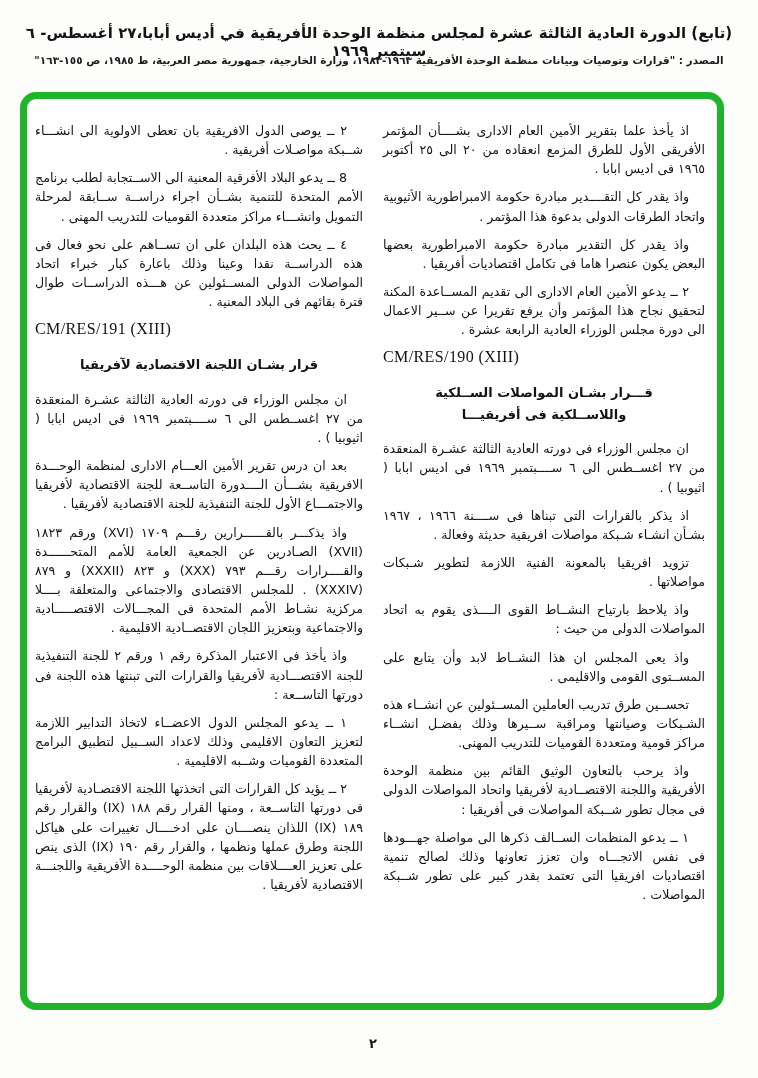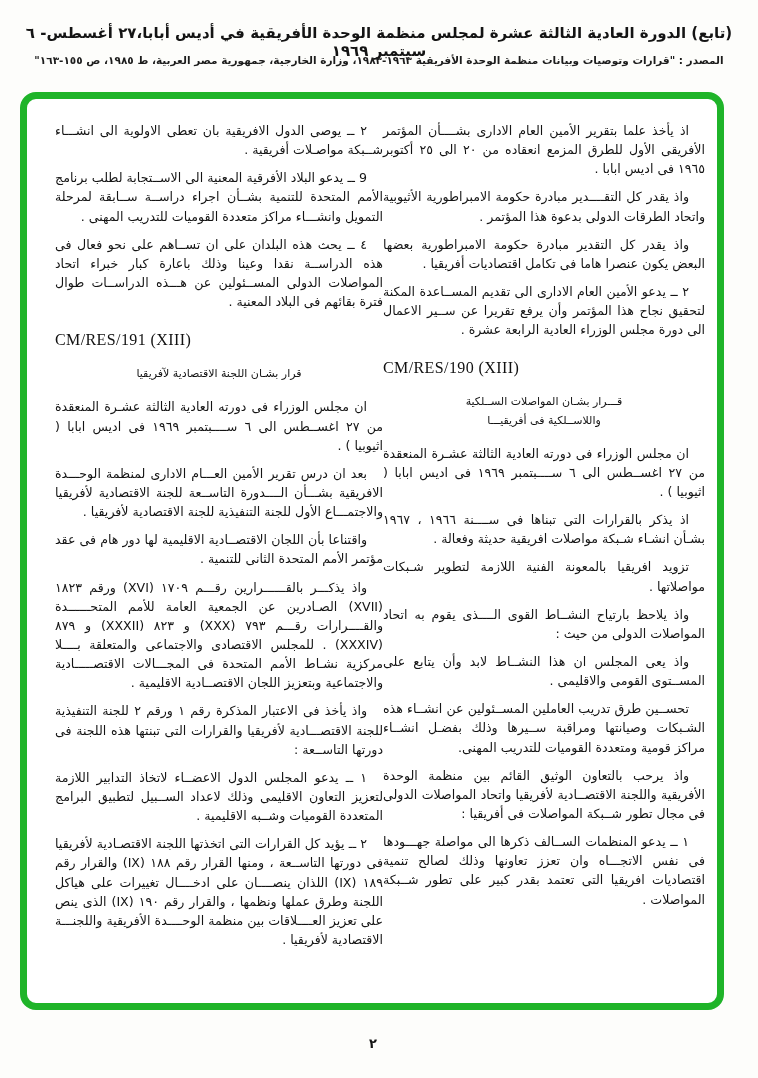--- a/index.html
+++ b/index.html
@@ -30,40 +30,40 @@
     border: 7px solid #1fb429;
     border-radius: 16px;
     background: #ffffff;
     overflow: hidden;
   }
   .col {
     position: absolute; top: 22px;
     direction: rtl;
   }
   .col-right { right: 12px; width: 322px; }
-  .col-left  { left: 28px;  width: 328px; }
+  .col-left  { left: 8px;  width: 328px; }
   .col p {
     margin: 0 0 9px 0;
     font-size: 12.6px;
     line-height: 1.52;
     text-align: justify;
     text-indent: 16px;
   }
   .res-code {
     direction: ltr;
     text-align: left;
     font-family: "Liberation Serif", serif;
     font-size: 16px;
     letter-spacing: 0.4px;
-    margin: 20px 0 16px 0;
+    margin: 9px 0 16px 0;
     color: #111;
   }
   .res-title {
-    font-size: 11px;
-    font-weight: normal;
+    font-size: 13px;
+    font-weight: bold;
     text-align: center;
     margin: 0 0 14px 0;
     line-height: 1.65;
     white-space: pre-line;
   }
   .page-number {
     position: absolute; top: 1036px; left: 0; right: 12px;
     text-align: center;
     font-size: 13px; font-weight: bold;
     direction: rtl;
@@ -90,27 +90,26 @@
     <p>تزويد افريقيا بالمعونة الفنية اللازمة لتطوير شـبكات مواصلاتها .</p>
     <p>واذ يلاحظ بارتياح النشــاط القوى الــــذى يقوم به اتحاد المواصلات الدولى من حيث :</p>
     <p>واذ يعى المجلس ان هذا النشــاط لابد وأن يتابع على المســتوى القومى والاقليمى .</p>
     <p>تحســين طرق تدريب العاملين المســئولين عن انشــاء هذه الشـبكات وصيانتها ومراقبة ســيرها وذلك بفضـل انشــاء مراكز قومية ومتعددة القوميات للتدريب المهنى.</p>
     <p>واذ يرحب بالتعاون الوثيق القائم بين منظمة الوحدة الأفريقية واللجنة الاقتصــادية لأفريقيا واتحاد المواصلات الدولى فى مجال تطور شــبكة المواصلات فى أفريقيا :</p>
     <p>١ ــ يدعو المنظمات الســالف ذكرها الى مواصلة جهـــودها فى نفس الاتجـــاه وان تعزز تعاونها وذلك لصالح تنمية اقتصاديات افريقيا التى تعتمد بقدر كبير على تطور شــبكة المواصلات .</p>
   </div>
 
   <div class="col col-left">
     <p>٢ ــ يوصى الدول الافريقية بان تعطى الاولوية الى انشـــاء شــبكة مواصـلات أفريقية .</p>
-    <p>9 ــ يدعو البلاد الأفرقية المعنية الى الاســتجابة لطلب برنامج الأمم المتحدة للتنمية بشــأن اجراء دراســة ســابقة لمرحلة التمويل وانشـــاء مراكز متعددة القوميات للتدريب المهنى .</p>
+    <p>8 ــ يدعو البلاد الأفرقية المعنية الى الاســتجابة لطلب برنامج الأمم المتحدة للتنمية بشــأن اجراء دراســة ســابقة لمرحلة التمويل وانشـــاء مراكز متعددة القوميات للتدريب المهنى .</p>
     <p>٤ ــ يحث هذه البلدان على ان تســاهم على نحو فعال فى هذه الدراســة نقدا وعينا وذلك باعارة كبار خبراء اتحاد المواصلات الدولى المســئولين عن هـــذه الدراســات طوال فترة بقائهم فى البلاد المعنية .</p>
     <div class="res-code">CM/RES/191 (XIII)</div>
     <h2 class="res-title">قرار بشـان اللجنة الاقتصادية لآفريقيا</h2>
     <p>ان مجلس الوزراء فى دورته العادية الثالثة عشـرة المنعقدة من ٢٧ اغســطس الى ٦ ســــبتمبر ١٩٦٩ فى اديس ابابا ( اثيوبيا ) .</p>
     <p>بعد ان درس تقرير الأمين العـــام الادارى لمنظمة الوحـــدة الافريقية بشـــأن الــــدورة التاســعة للجنة الاقتصادية لأفريقيا والاجتمـــاع الأول للجنة التنفيذية للجنة الاقتصادية لأفريقيا .</p>
-    <p>واقتناعا بأن اللجان الاقتصــادية الاقليمية لها دور هام فى عقد مؤتمر الأمم المتحدة الثانى للتنمية .</p>
     <p>واذ يذكـــر بالقــــــرارين رقـــم ١٧٠٩ (XVI) ورقم ١٨٢٣ (XVII) الصـادرين عن الجمعية العامة للأمم المتحــــــدة والقــــرارات رقـــم ٧٩٣ (XXX) و ٨٢٣ (XXXII) و ٨٧٩ (XXXIV) . للمجلس الاقتصادى والاجتماعى والمتعلقة بــــلا مركزية نشـاط الأمم المتحدة فى المجـــالات الاقتصـــــادية والاجتماعية وبتعزيز اللجان الاقتصــادية الاقليمية .</p>
     <p>واذ يأخذ فى الاعتبار المذكرة رقم ١ ورقم ٢ للجنة التنفيذية للجنة الاقتصـــادية لأفريقيا والقرارات التى تبنتها هذه اللجنة فى دورتها التاســعة :</p>
     <p>١ ــ يدعو المجلس الدول الاعضــاء لاتخاذ التدابير اللازمة لتعزيز التعاون الاقليمى وذلك لاعداد الســبيل لتطبيق البرامج المتعددة القوميات وشــبه الاقليمية .</p>
     <p>٢ ــ يؤيد كل القرارات التى اتخذتها اللجنة الاقتصـادية لأفريقيا فى دورتها التاســعة ، ومنها القرار رقم ١٨٨ (IX) والقرار رقم ١٨٩ (IX) اللذان ينصــــان على ادخــــال تغييرات على هياكل اللجنة وطرق عملها ونظمها ، والقرار رقم ١٩٠ (IX) الذى ينص على تعزيز العــــلاقات بين منظمة الوحــــدة الأفريقية واللجنـــة الاقتصادية لأفريقيا .</p>
   </div>
 
 </div>
 
 <div class="page-number">٢</div>
 

